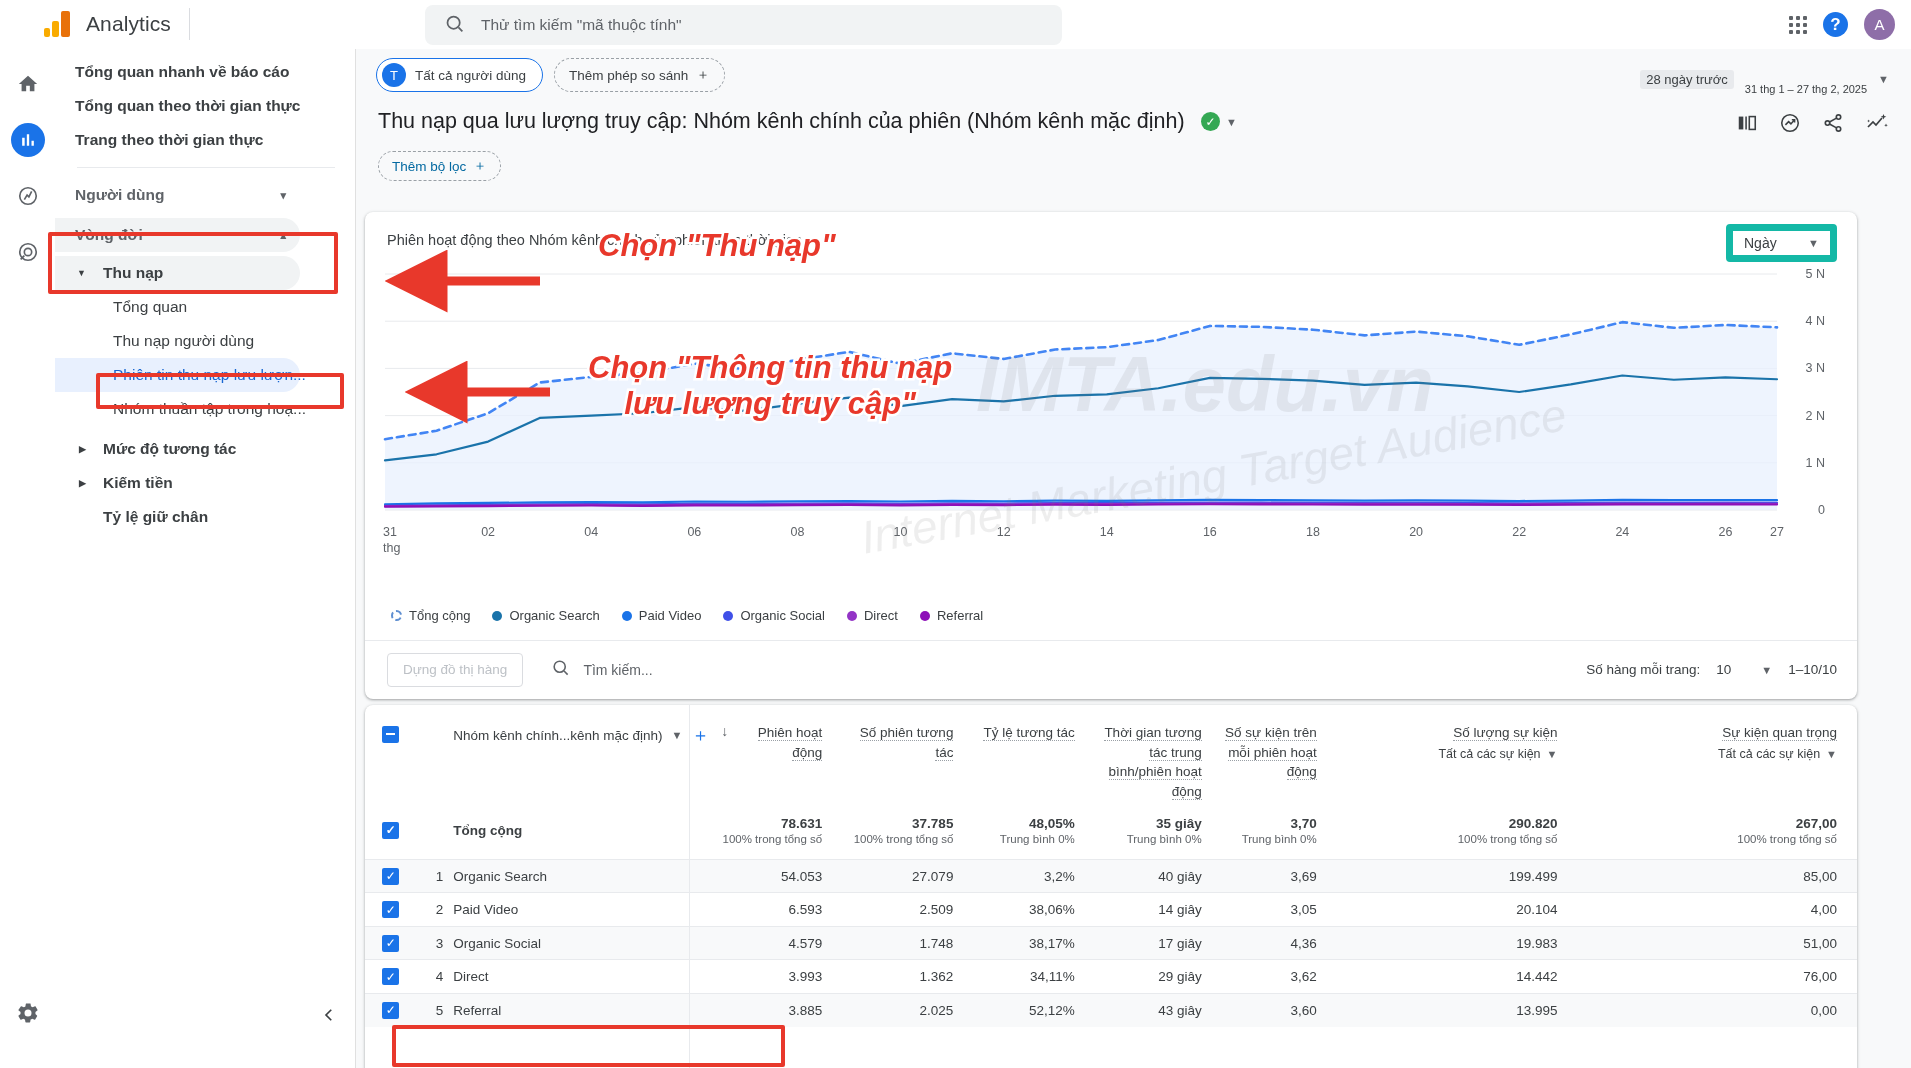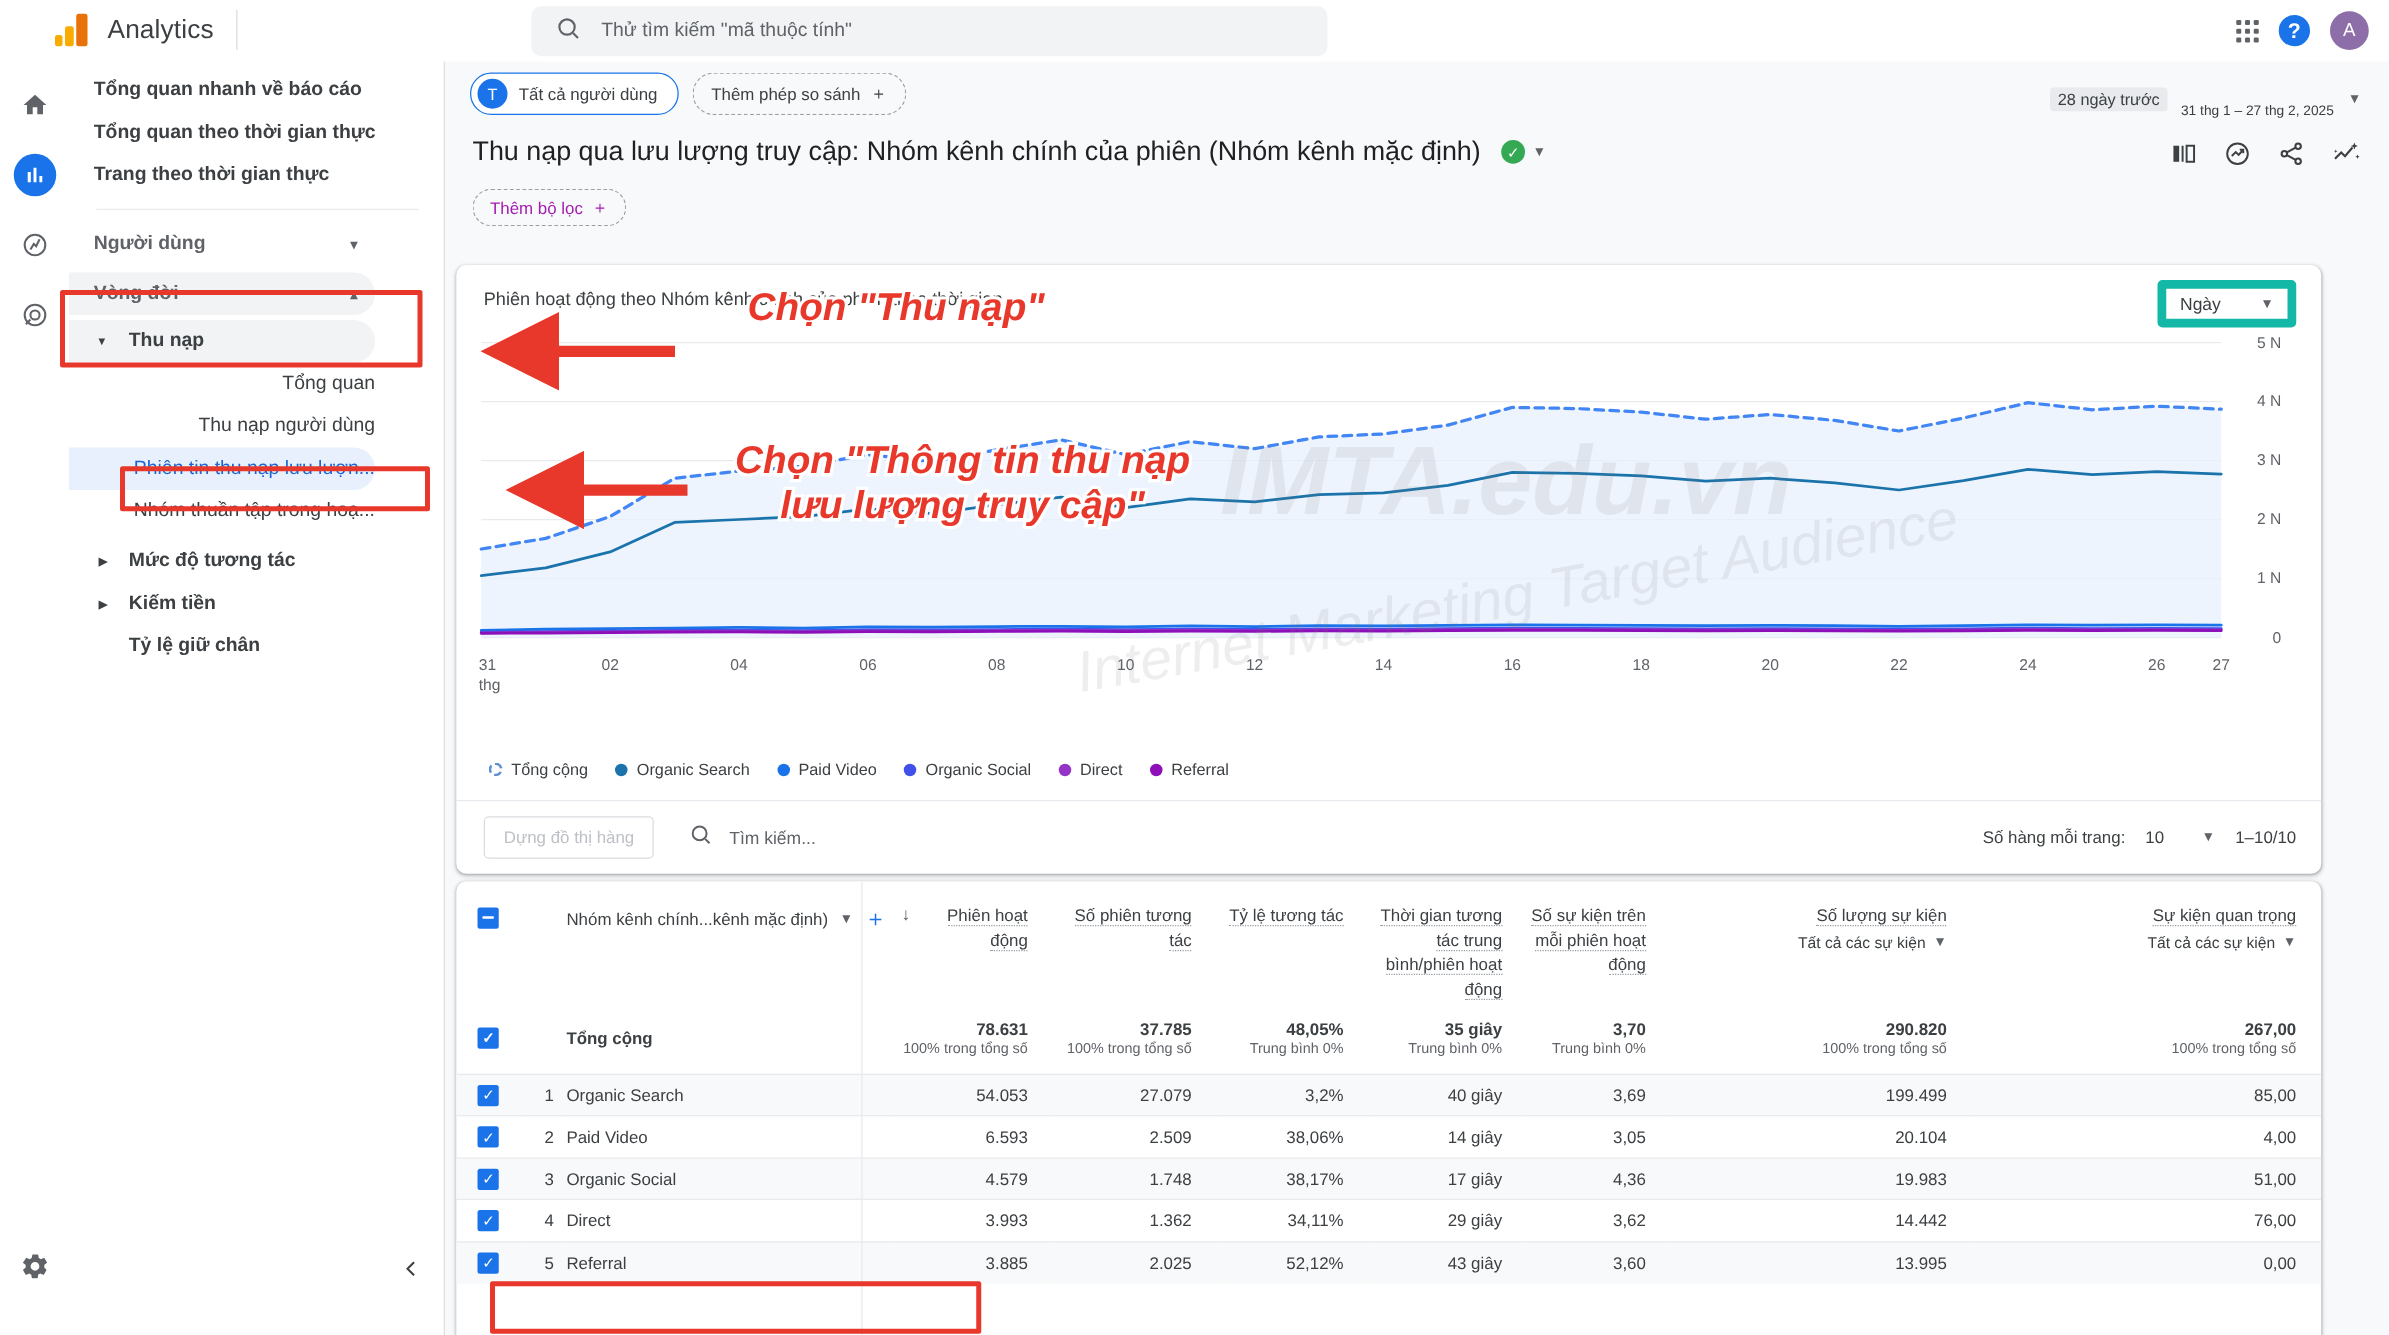--- a/index.html
+++ b/index.html
@@ -64,21 +64,21 @@
   .sidebar {
     position: absolute; left: 55px; top: 49px; width: 300px; height: 1019px;
     background: #fff; border-right: 0; z-index: 20; padding-top: 6px;
   }
   .nav-item {
     height: 34px; display: flex; align-items: center; font-size: 15.5px;
     color: #3c4043; padding-left: 20px; cursor: pointer; position: relative;
     border-radius: 0 17px 17px 0; margin-right: 55px; white-space: nowrap;
   }
   .nav-item.l1 { padding-left: 20px; font-weight: bold; }
-  .nav-item.l2 { padding-left: 58px; justify-content: flex-end; }
+  .nav-item.l2 { padding-left: 58px; }
   .nav-item.group { color: #5f6368; }
   .nav-item.selected { background: #e8f0fe; color: #1967d2; }
   .nav-item.highlight-bg { background: #f1f3f4; }
   .chev { position: absolute; right: 14px; color: #5f6368; font-size: 11px; }
   .tri { position: absolute; left: 22px; color: #3c4043; font-size: 9px; }
   .tri.right { left: 24px; }
   .nav-sep { height: 1px; background: #e8eaed; margin: 10px 20px 10px 22px; }
   .sidebar-divider { position: absolute; left: 355px; top: 49px; width: 1px; height: 1019px; background: #e0e0e0; z-index: 21; }
   .collapse-btn {
     position: absolute; left: 258px; bottom: 37px; width: 32px; height: 32px;
@@ -106,21 +106,21 @@
 
   .title-row { padding-left: 22px; padding-top: 8px; position: relative; height: 44px; }
   .page-title { font-size: 21.5px; color: #202124; display: inline-block; vertical-align: middle; }
   .verified { display: inline-flex; align-items: center; gap: 6px; margin-left: 12px; vertical-align: middle; }
   .vbadge { width: 19px; height: 19px; border-radius: 50%; background: #34a853; color: #fff; font-size: 12px;
     display: flex; align-items: center; justify-content: center; }
   .title-icons { position: absolute; right: 22px; top: 10px; display: flex; gap: 21px; align-items: center; color: #3c4043; }
   .filter-row { padding-left: 22px; margin-top: 6px; }
   .chip-filter {
     height: 30px; border: 1px dashed #9aa0a6; border-radius: 15px; display: inline-flex; align-items: center;
-    padding: 0 13px; gap: 7px; font-size: 13.5px; color: #a21caf; cursor: pointer; background: transparent;
+    padding: 0 13px; gap: 7px; font-size: 13.5px; color: #0369a1; cursor: pointer; background: transparent;
   }
 
   
   .card {
     position: absolute; left: 9px; top: 163px; width: 1492px; height: 487px;
     background: #fff; border-radius: 8px; box-shadow: 0 1px 2px rgba(60,64,67,.3), 0 1px 3px 1px rgba(60,64,67,.15);
   }
   .card-title { position: absolute; left: 22px; top: 20px; font-size: 14.5px; color: #3c4043; }
   .gran-select {
     position: absolute; right: 20px; top: 12px; width: 111px; height: 38px; border: 7px solid #14b8a6;

